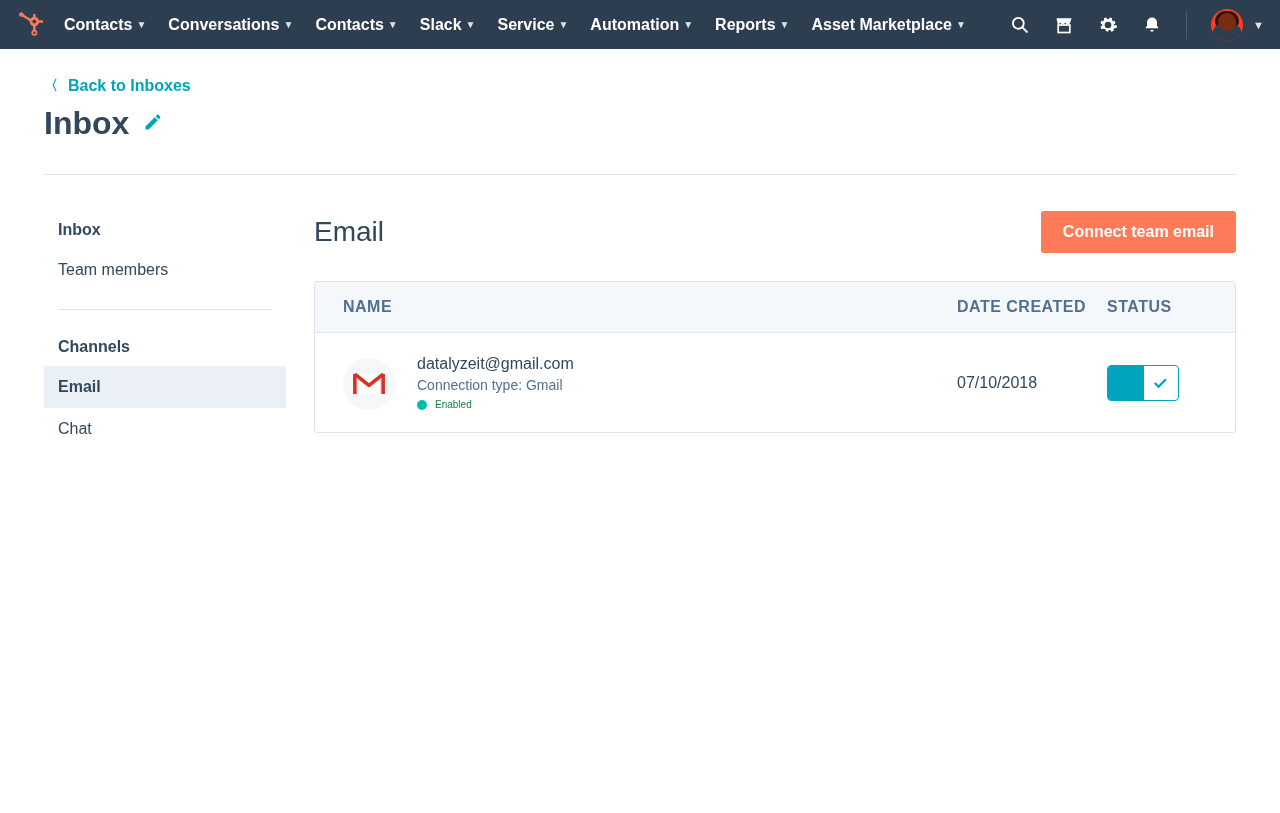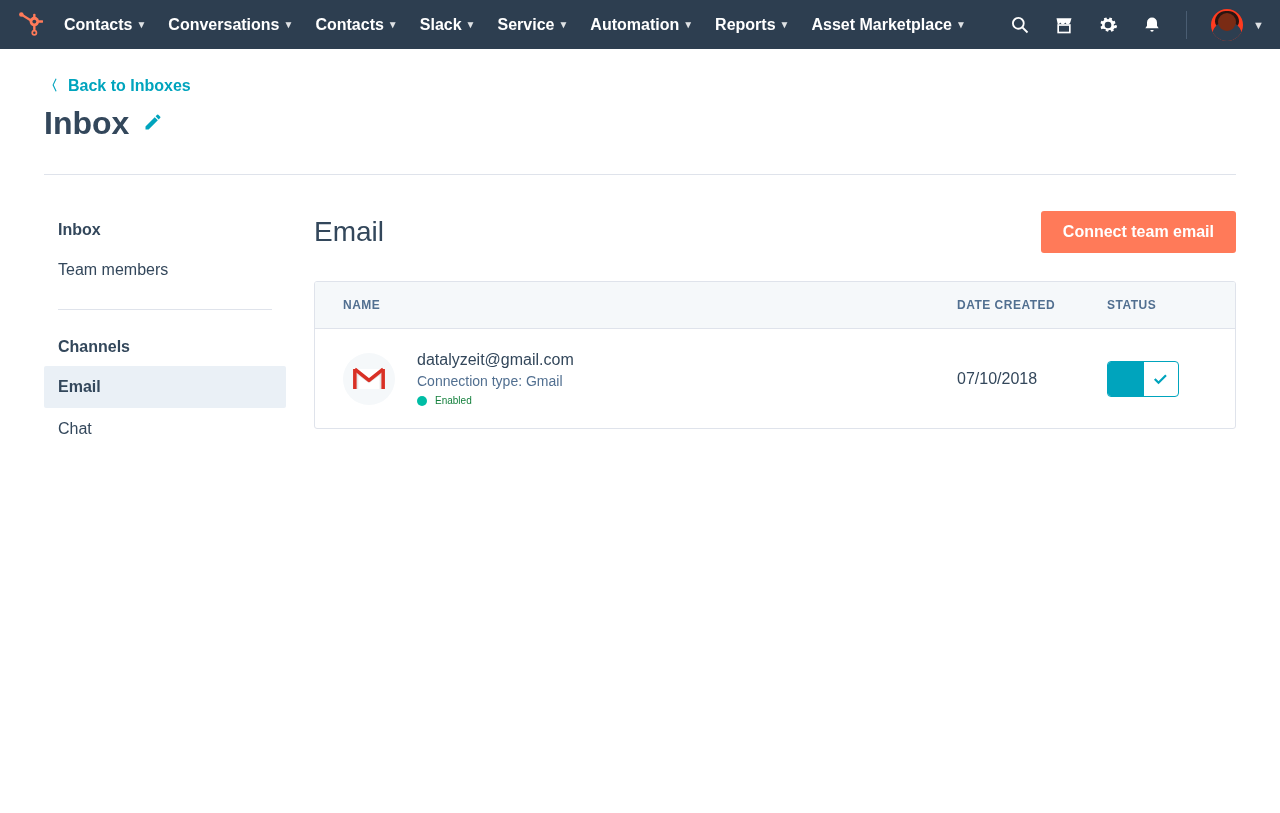--- a/index.html
+++ b/index.html
@@ -35,26 +35,26 @@
 .side-item { font-size: 16px; color: #33475b; padding: 12px 14px; cursor: pointer; border-radius: 2px; }
 .side-item.active { background: #eaf0f6; font-weight: 700; }
 .side-divider { height: 1px; background: #dfe3eb; margin: 10px 14px 18px; }
 
 .main { flex: 1; }
 .main-header { display: flex; align-items: center; justify-content: space-between; margin-bottom: 28px; }
 .main-header h2 { font-size: 28px; font-weight: 500; color: #33475b; }
 .btn-primary { background: #ff7a59; color: #fff; border: none; padding: 12px 22px; font-size: 16px; font-weight: 600; border-radius: 3px; cursor: pointer; }
 
 .table { border: 1px solid #dfe3eb; border-radius: 3px; overflow: hidden; }
-.thead { display: flex; background: #f5f8fa; border-bottom: 1px solid #dfe3eb; padding: 16px 28px; font-size: 12px; font-weight: 700; color: #516f90; letter-spacing: 0.5px; }
+.thead { display: flex; background: #f5f8fa; border-bottom: 1px solid #dfe3eb; padding: 16px 28px; font-size: 16px; font-weight: 700; color: #516f90; letter-spacing: 0.5px; }
 .col-name { flex: 1; }
 .col-date { width: 150px; margin-left: 42px; }
 .col-status { width: 100px; text-align: left; }
 .trow { display: flex; align-items: center; padding: 22px 28px; }
-.cell-name { flex: 1; display: flex; align-items: center; gap: 22px; }
+.cell-name { flex: 1; display: flex; align-items: flex-end; gap: 22px; }
 .gmail-circle { width: 52px; height: 52px; border-radius: 50%; background: #f5f8fa; display: flex; align-items: center; justify-content: center; }
 .cell-name-text .email { font-size: 16px; color: #33475b; }
 .cell-name-text .conn { font-size: 14px; color: #516f90; margin-top: 4px; }
 .cell-name-text .enabled { font-size: 10px; color: #15803d; margin-top: 6px; display: flex; align-items: center; gap: 8px; }
 .dot-green { width: 10px; height: 10px; border-radius: 50%; background: #00bda5; }
 .cell-date { width: 150px; font-size: 16px; color: #33475b; }
 .cell-status { width: 100px; }
 
 .toggle { width: 72px; height: 36px; border-radius: 4px; border: 1px solid #00a4bd; position: relative; background: #fff; cursor: pointer; overflow: hidden; }
 .toggle .on { position: absolute; left: 0; top: 0; bottom: 0; width: 36px; background: #00a4bd; }

